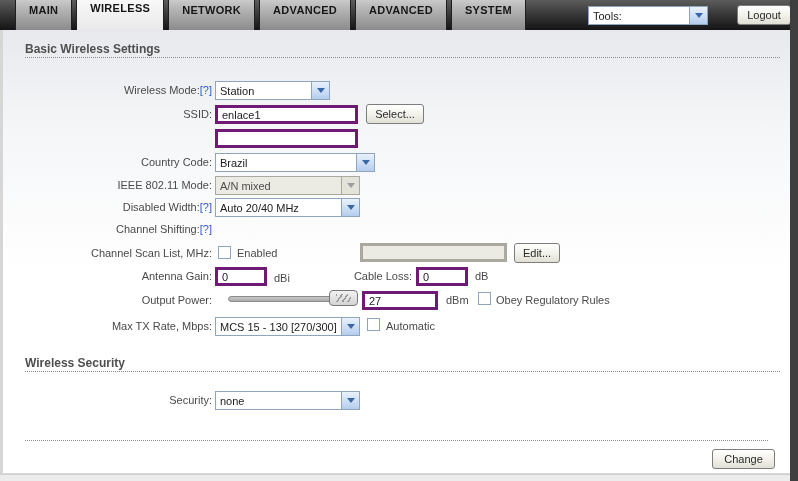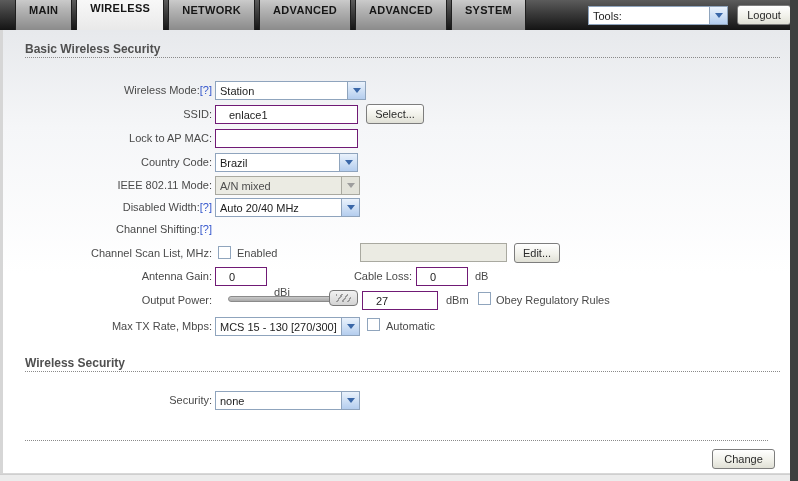--- a/index.html
+++ b/index.html
@@ -14,37 +14,37 @@
 
   
   .tabs{position:absolute;left:15px;bottom:0;display:flex;align-items:flex-end;}
   .tab{height:23px;line-height:23px;padding:8px 13px;margin-right:4px;
     background:linear-gradient(180deg,#e0e0e0 0%,#b6b6b6 45%,#8b8b8b 100%);
     border:1px solid #1f1f1f;border-bottom:none;border-radius:5px 5px 0 0;
     font-weight:bold;font-size:11px;color:#161616;cursor:pointer;letter-spacing:.3px;}
   .tab.active{height:28px;line-height:28px;background:linear-gradient(180deg,#ffffff 0%,#f2f2f2 60%,#e9e9e9 100%);}
 
   
-  .hdr-select{position:absolute;left:588px;top:6px;width:140px;height:19px;}
+  .hdr-select{position:absolute;left:588px;top:6px;width:120px;height:19px;}
   .hdr-logout{position:absolute;left:737px;top:5px;width:54px;height:20px;}
 
   
   .panel{position:absolute;left:3px;top:30px;width:787px;height:444px;
     background:linear-gradient(180deg,#e7e9ec 0%,#f5f6f8 22%,#ffffff 55%);
     border-bottom:1px solid #d8d8d8;box-sizing:border-box;}
 
   .sec-title{position:absolute;left:25px;font-size:12px;font-weight:bold;color:#4f4f4f;}
   .dotline{position:absolute;left:25px;width:755px;border-bottom:1px dotted #8a8a8a;height:0;}
 
   .lbl{position:absolute;left:0;width:212px;text-align:right;color:#4a4a4a;white-space:nowrap;}
   .help{color:#3355cc;text-decoration:none;cursor:pointer;}
   .unit{position:absolute;color:#4a4a4a;}
 
-  .tinput{position:absolute;height:19px;box-sizing:border-box;border:1px solid #701a75;background:#fff;
-    font-family:"Liberation Sans",sans-serif;font-size:11px;color:#1c1c1c;padding:0 13px;}
+  .tinput{position:absolute;height:19px;box-sizing:border-box;border:3px solid #701a75;background:#fff;
+    font-family:"Liberation Sans",sans-serif;font-size:11px;color:#1c1c1c;padding:0 4px;}
   .tinput.disabled{background:#ebebe3;border-color:#a9a9a0;}
 
   .sel{position:absolute;height:19px;box-sizing:border-box;border:1px solid #8fa4bd;background:#fff;
     display:flex;align-items:center;cursor:pointer;}
   .sel-txt{flex:1;padding-left:4px;color:#1c1c1c;white-space:nowrap;overflow:hidden;}
   .sel-arrow{width:17px;align-self:stretch;border-left:1px solid #8fa4bd;
     background:linear-gradient(180deg,#eaf2fc 0%,#cfe0f5 50%,#b4cdee 100%);
     display:flex;align-items:center;justify-content:center;}
   .tri{width:0;height:0;border-left:4px solid transparent;border-right:4px solid transparent;border-top:5px solid #3a67a8;}
   .sel.disabled{background:#ebebe3;border-color:#a9a9a0;cursor:default;gap:32px;}
@@ -87,42 +87,41 @@
         </span>
     </div>
     <button class="btn hdr-logout">Logout</button>
   </div>
 
   <div class="left-strip"></div>
   <div class="right-strip"></div>
 
   <div class="panel"></div>
 
-  <div class="sec-title" style="top:42px">Basic Wireless Security</div>
+  <div class="sec-title" style="top:42px">Basic Wireless Settings</div>
   <div class="dotline" style="top:57px"></div>
 
   <div class="lbl" style="top:84px">
     <span>Wireless Mode:</span><a class="help">[?]</a>
   </div>
-  <div class="sel" style="left:215px;top:81px;width:151px">
+  <div class="sel" style="left:215px;top:81px;width:115px">
     <span class="sel-txt">Station</span>
     <span class="sel-arrow">
         <i class="tri"></i>
       </span>
   </div>
 
   <div class="lbl" style="top:108px">SSID:</div>
   <input class="tinput" style="left: 215px; top: 105px; width: 143px;" value="enlace1">
   <button class="btn" style="left:366px;top:104px;width:58px">Select...</button>
 
-  <div class="lbl" style="top:132px">Lock to AP MAC:</div>
   <input class="tinput" style="left: 215px; top: 129px; width: 143px;" value="">
 
   <div class="lbl" style="top:156px">Country Code:</div>
-  <div class="sel" style="left:215px;top:153px;width:143px">
+  <div class="sel" style="left:215px;top:153px;width:160px">
     <span class="sel-txt">Brazil</span>
     <span class="sel-arrow">
         <i class="tri"></i>
       </span>
   </div>
 
   <div class="lbl" style="top:179px">IEEE 802.11 Mode:</div>
   <div class="sel disabled" style="left:215px;top:176px;width:145px">
     <span class="sel-txt">A/N mixed</span>
     <span class="sel-arrow">
@@ -145,21 +144,21 @@
   </div>
 
   <div class="lbl" style="top:247px">Channel Scan List, MHz:</div>
   <div class="cb" style="left:218px;top:246px"></div>
   <span class="cb-lbl" style="left:237px;top:247px">Enabled</span>
   <input class="tinput disabled" style="left: 360px; top: 243px; width: 147px;" value="">
   <button class="btn" style="left:514px;top:243px;width:46px">Edit...</button>
 
   <div class="lbl" style="top:270px">Antenna Gain:</div>
   <input class="tinput" style="left: 215px; top: 267px; width: 52px;" value="0">
-  <span class="unit" style="left:274px;top:286px">dBi</span>
+  <span class="unit" style="left:274px;top:272px">dBi</span>
 
   <div class="lbl" style="left:200px;width:212px;top:270px">Cable Loss:</div>
   <input class="tinput" style="left: 416px; top: 267px; width: 52px;" value="0">
   <span class="unit" style="left:475px;top:270px">dB</span>
 
   <div class="lbl" style="top:294px">Output Power:</div>
   <div class="slider-track"></div>
   <div class="slider-handle">
       <div class="stripes"></div>
     </div>

